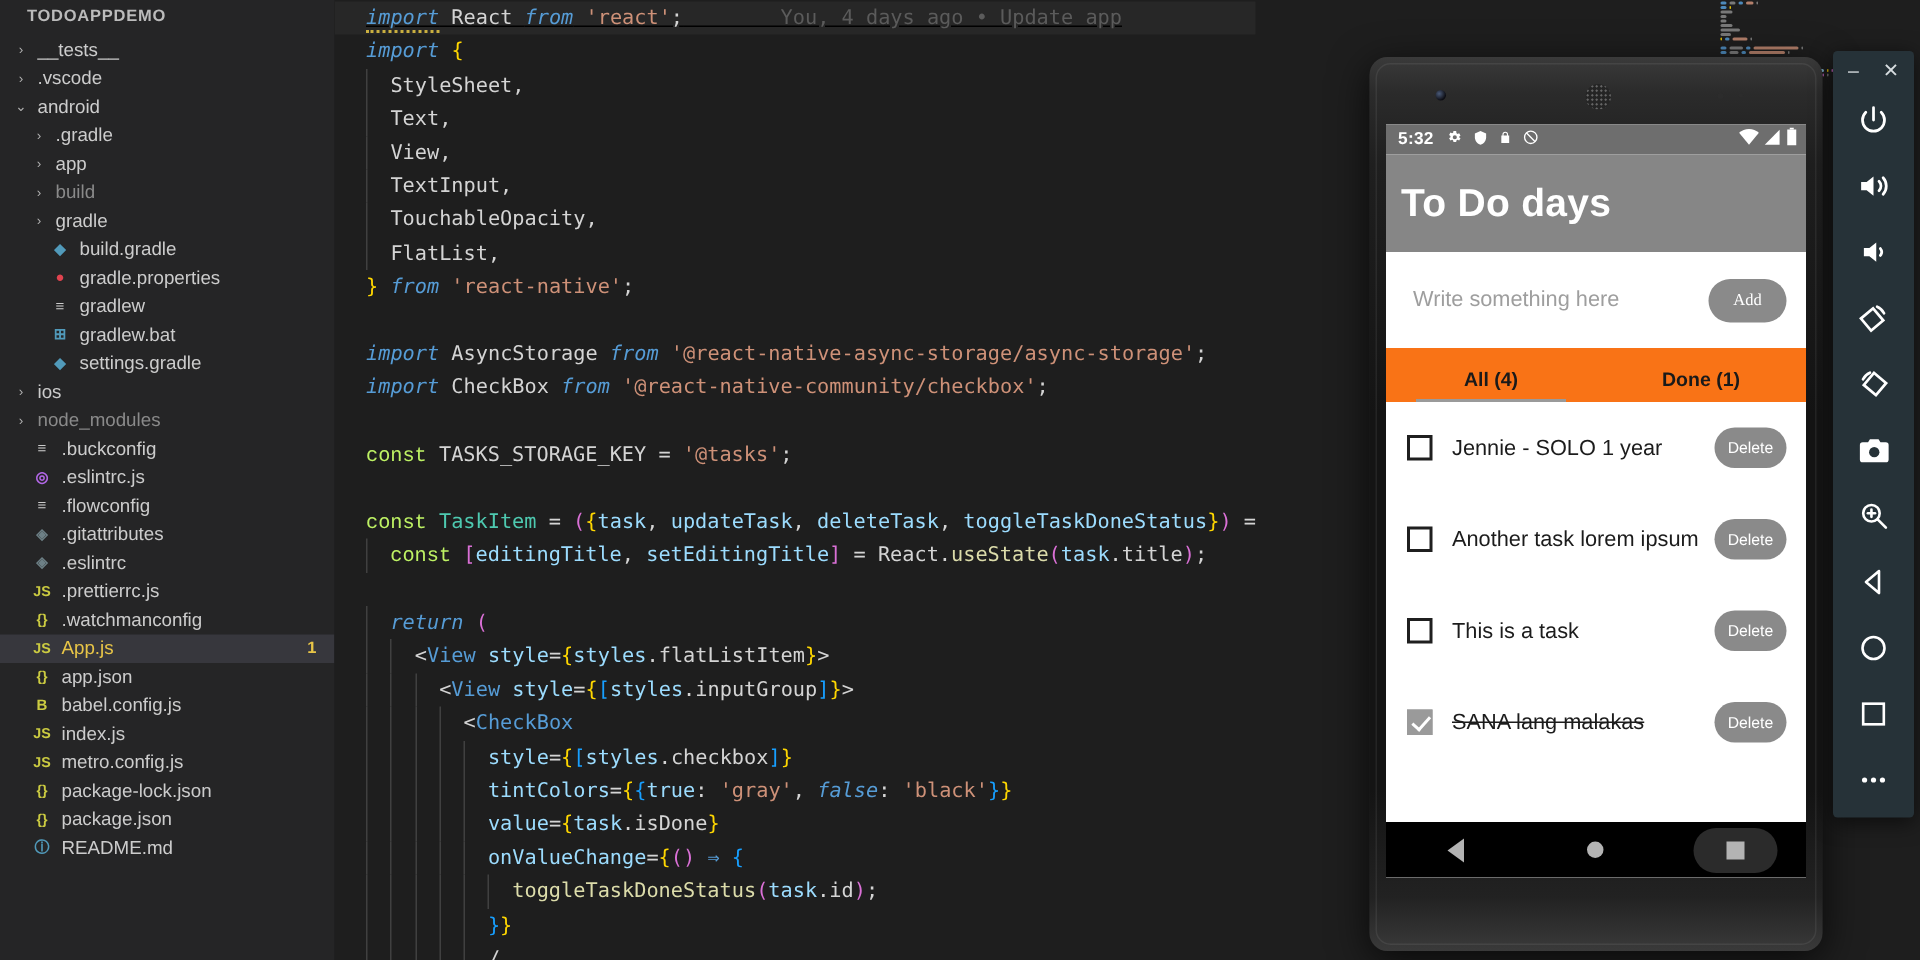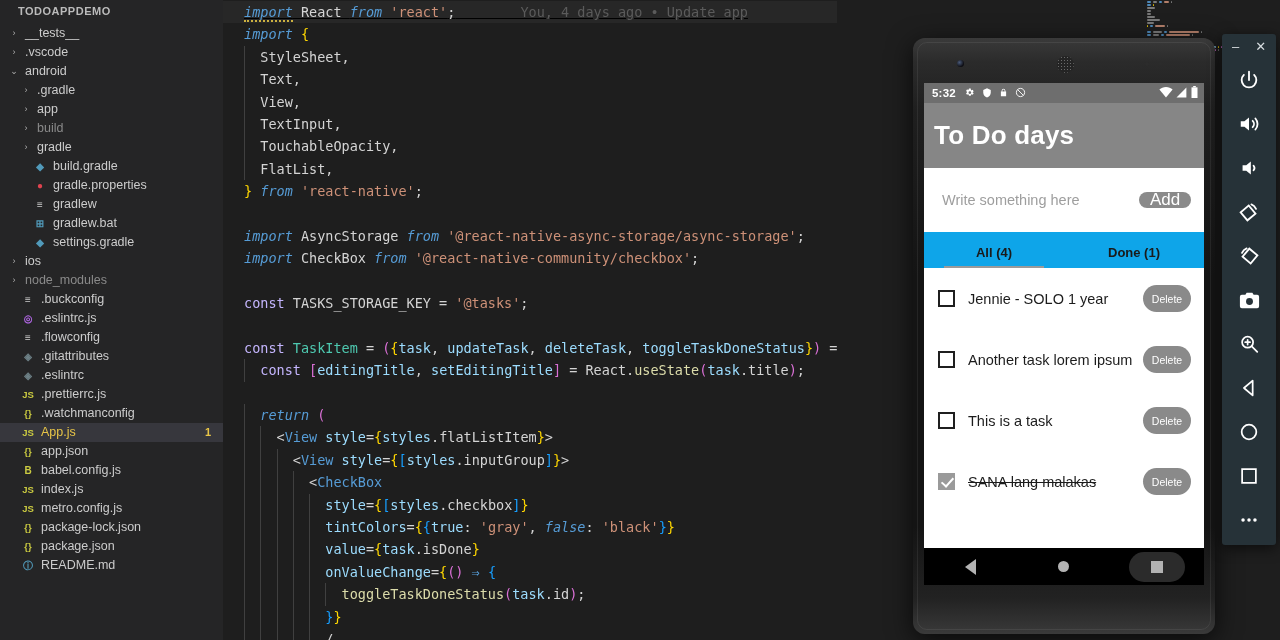--- a/index.html
+++ b/index.html
@@ -96,21 +96,21 @@
   .cl { height: 22.4px; position: relative; padding-left: 21px; }
   .cl.first { background: #272727; text-decoration: underline; }
   .blame {
     color: #5b5b5b;
     font-style: normal;
   }
   
   .ig { position: absolute; top: 0; width: 1px; height: 22.4px; background: #404040; }
 
   .kw   { color: #569cd6; font-style: italic; }
-  .kw2  { color: #c4b5fd; }
+  .kw2  { color: #bef264; font-family: Liberation Mono, monospace; }
   .id   { color: #d4d4d4; }
   .str  { color: #ce9178; }
   .pun  { color: #d4d4d4; }
   .br1  { color: #ffd700; }
   .br2  { color: #da70d6; }
   .br3  { color: #179fff; }
   .cls  { color: #4ec9b0; }
   .tag  { color: #569cd6; }
   .attr { color: #9cdcfe; }
   .fn   { color: #dcdcaa; }
@@ -212,30 +212,30 @@
   }
   #todo-input {
     flex: 1 1 auto;
     border: none; outline: none;
     font-family: "Liberation Sans", sans-serif;
     font-size: 14.5px;
     color: #222; background: transparent;
   }
   #todo-input::placeholder { color: #9e9e9e; }
   #add-btn {
-    width: 52px; height: 16px; border-radius: 15px;
+    width: 52px; height: 29px; border-radius: 15px;
     background: #8a8a8a; color: #fff;
     border: none; cursor: pointer;
-    font-family: Liberation Sans, sans-serif;
-    font-size: 17px;
+    font-family: Liberation Serif, serif;
+    font-size: 11px;
     display:flex; align-items:center; justify-content:center;
   }
 
   
-  #tabs { height: 36px; display: flex; background: #0ea5e9; text-align: right; }
+  #tabs { height: 36px; display: flex; background: #f97316; text-align: right; }
   .tab {
     flex: 1 1 50%;
     display: flex; align-items: flex-end; justify-content: center;
     position: relative; cursor: pointer;
     padding-bottom: 8px;
   }
   .tab span { font-size: 13px; font-weight: bold; color: #1a1a1a; }
   .tab.active::after {
     content: ""; position: absolute; left: 14%; right: 14%; bottom: 0;
     height: 2px; background: #9a9a9a;

